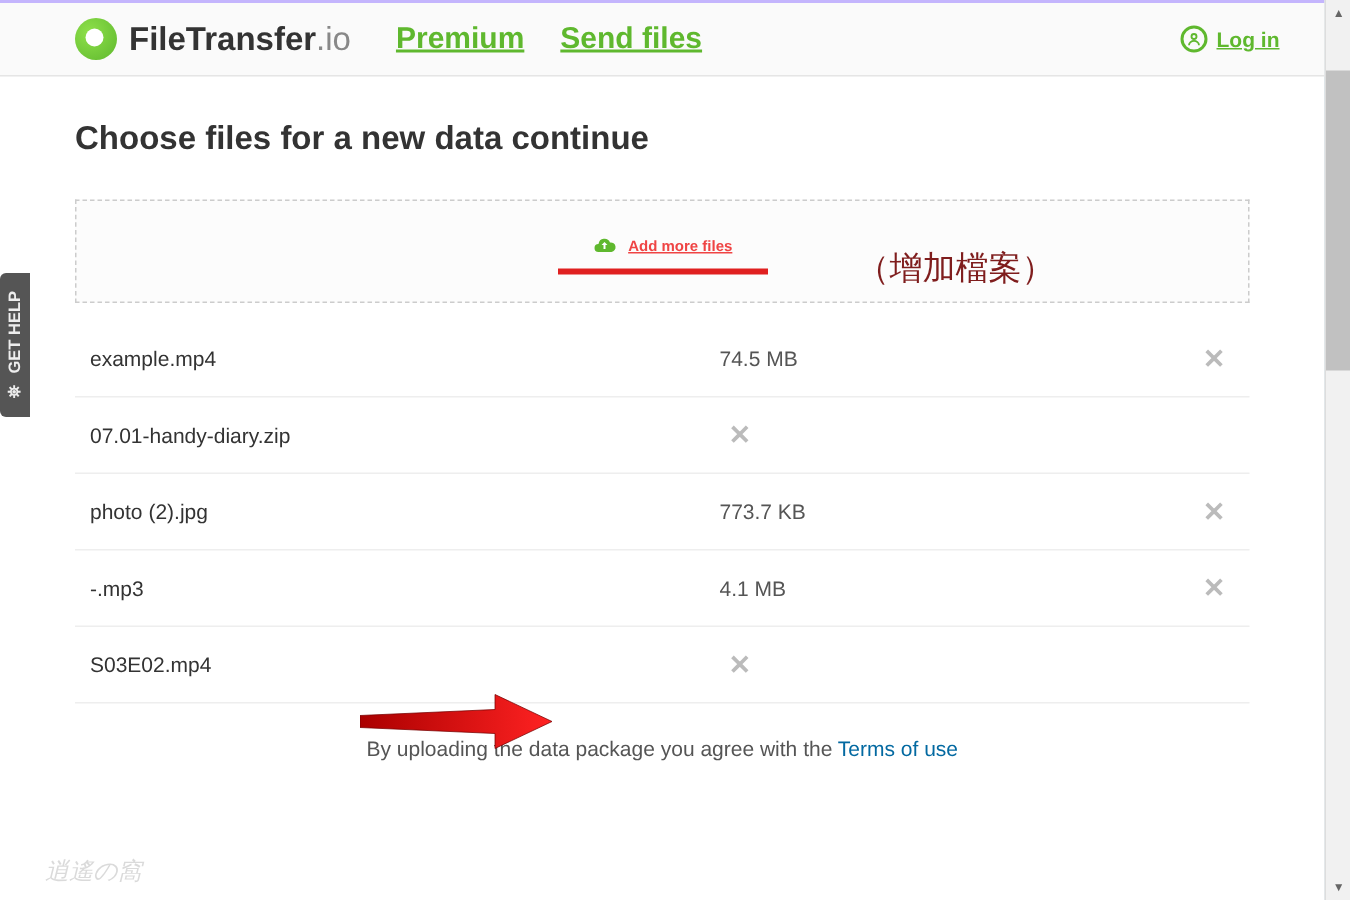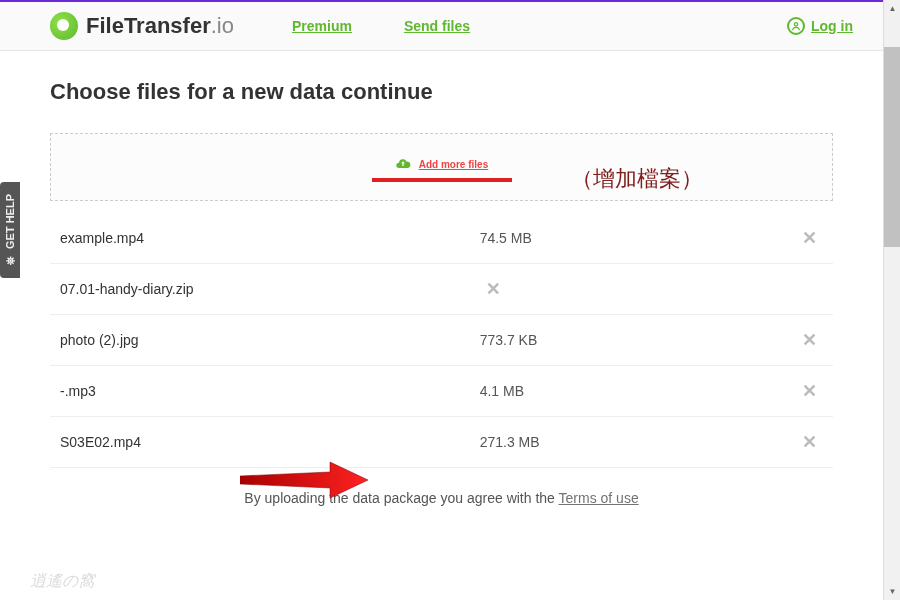--- a/index.html
+++ b/index.html
@@ -23,21 +23,21 @@
     .scrollbar-track { position: absolute; top: 17px; bottom: 17px; width: 100%; }
     .scrollbar-thumb { position: absolute; top: 30px; width: 100%; height: 200px; background: #c1c1c1; }
     .scrollbar-arrow { position: absolute; width: 17px; height: 17px; background: #f1f1f1; font-size: 8px; color: #666; text-align: center; line-height: 17px; }
     .scrollbar-arrow.up { top: 0; }
     .scrollbar-arrow.down { bottom: 0; }
     .page {
       background: #fff;
       margin: 0 17px 0 0;
       min-height: 600px;
       position: relative;
-      border-top: 2px solid #6d28d9;
+      border-top: 2px solid #c4b5fd;
     }
     .topbar {
       display: flex;
       align-items: center;
       padding: 10px 30px 10px 50px;
       border-bottom: 1px solid #e5e5e5;
       background: #fafafa;
     }
     .logo { display: flex; align-items: center; gap: 8px; }
     .logo-icon {
@@ -45,21 +45,21 @@
       background: radial-gradient(circle at 35% 35%, #8ee04a, #5fb82e);
       position: relative;
     }
     .logo-icon::after {
       content: ""; position: absolute; top: 7px; left: 7px;
       width: 12px; height: 12px; border-radius: 50%; background: #fff;
     }
     .logo-text { font-size: 22px; font-weight: bold; color: #333; }
     .logo-text .io { color: #888; font-weight: normal; }
     .nav-links { display: flex; gap: 24px; margin-left: 30px; }
-    .nav-link { color: #5fb82e; font-weight: bold; text-decoration: underline; font-size: 14px; cursor: pointer; margin-left: 28px; }
+    .nav-link { color: #5fb82e; font-weight: bold; text-decoration: underline; font-size: 20px; cursor: pointer; }
     .login { margin-left: auto; display: flex; align-items: center; gap: 6px; color: #5fb82e; font-weight: bold; font-size: 14px; cursor: pointer; text-decoration: underline; }
     .login-icon { width: 18px; height: 18px; border: 2px solid #5fb82e; border-radius: 50%; display:flex; align-items:center; justify-content:center; }
     .login-icon svg { width: 10px; height: 10px; }
     .content { padding: 28px 50px 20px 50px; }
     .page-title { font-size: 22px; font-weight: bold; color: #333; margin-bottom: 28px; }
     .dropzone {
       border: 1px dashed #ccc;
       background: #fcfcfc;
       padding: 22px 0 18px 0;
       text-align: center;
@@ -75,21 +75,21 @@
       display: flex; align-items: center;
       padding: 14px 10px;
       border-bottom: 1px solid #eee;
       font-size: 14px; color: #333;
     }
     .file-name { flex: 0 0 55%; }
     .file-size { flex: 1; color: #555; }
     .file-remove { color: #bbb; font-size: 18px; font-weight: bold; cursor: pointer; padding: 0 6px; }
     .footer { text-align: center; margin-top: 22px; position: relative; }
     .terms-text { font-size: 14px; color: #555; margin-bottom: 16px; }
-    .terms-link { color: #737373; text-decoration: underline; cursor: pointer; }
+    .terms-link { color: #0369a1; cursor: pointer; }
     .continue-btn {
       display: inline-block;
       background: #5fb82e;
       color: #fff;
       font-weight: bold;
       font-size: 15px;
       padding: 14px 40px;
       border: none;
       cursor: pointer;
     }
@@ -175,21 +175,20 @@
         <div class="file-size">773.7 KB</div>
         <div class="file-remove"><span>✕</span></div>
       </div>
       <div class="file-row">
         <div class="file-name">-.mp3</div>
         <div class="file-size">4.1 MB</div>
         <div class="file-remove"><span>✕</span></div>
       </div>
       <div class="file-row">
         <div class="file-name">S03E02.mp4</div>
-        <div class="file-size">271.3 MB</div>
         <div class="file-remove"><span>✕</span></div>
       </div>
     </div>
 
     <div class="footer">
       <div class="terms-text">
         <span>By uploading the data package you agree with the </span><a class="terms-link">Terms of use</a>
       </div>
       <svg class="arrow-annot" viewBox="0 0 130 40">
         <defs>

